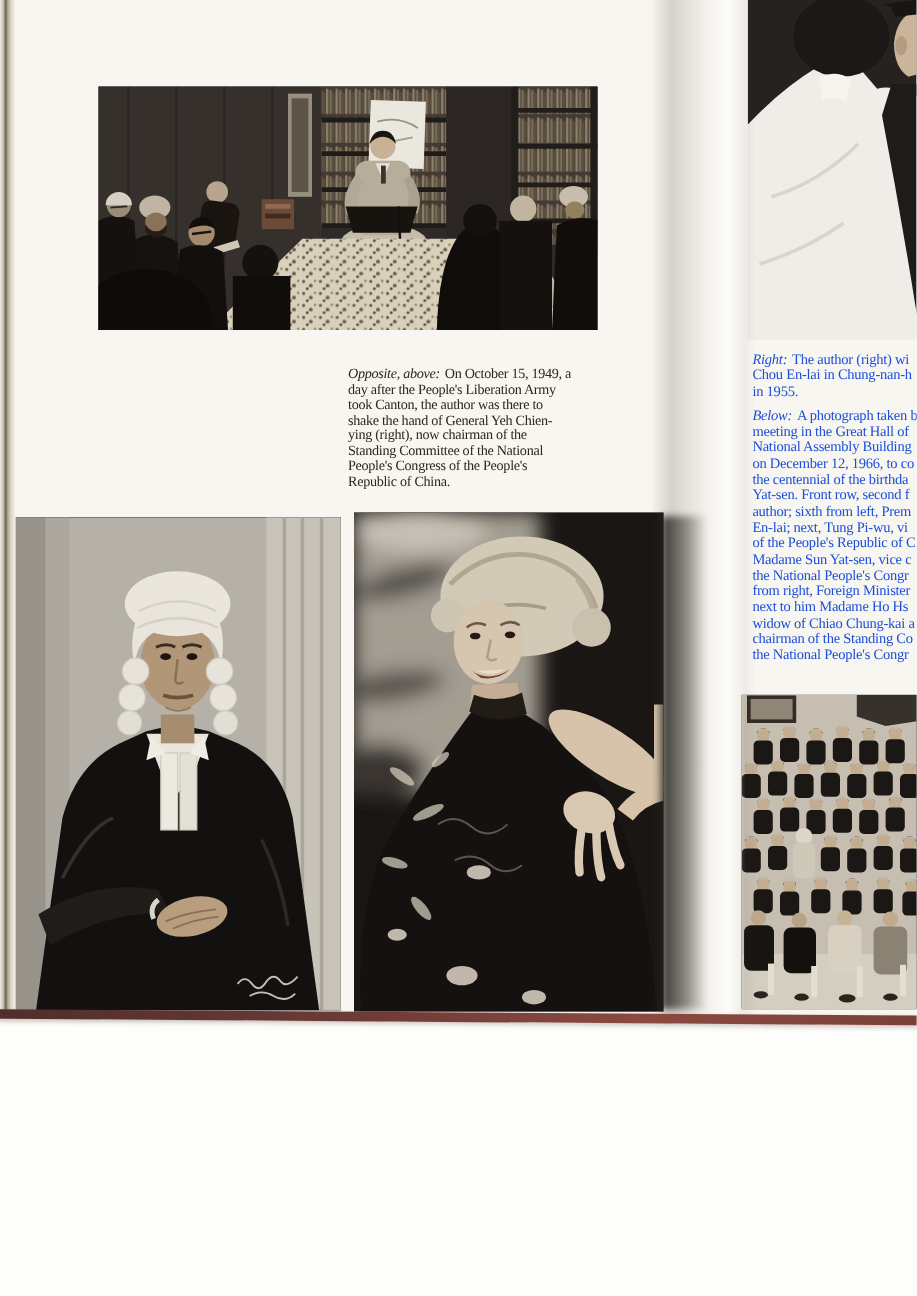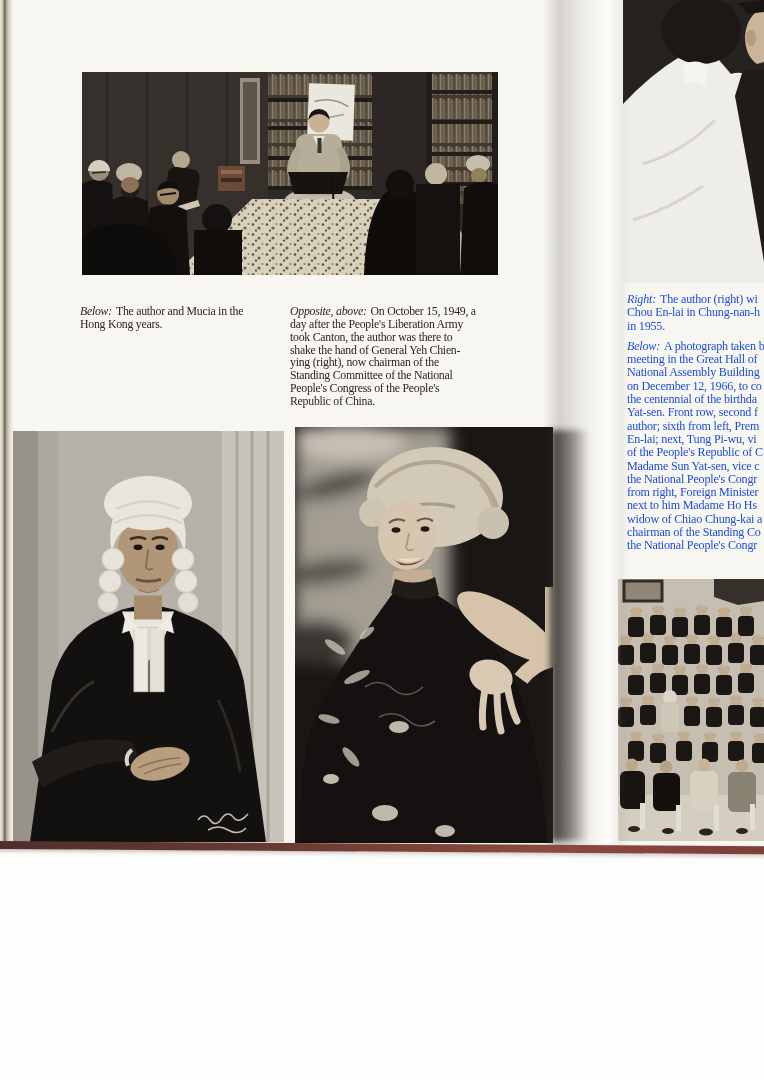--- a/index.html
+++ b/index.html
@@ -141,22 +141,20 @@
             <circle cx="354" cy="102" r="11" fill="#c1b5a0"></circle>
             <rect x="334" y="112" width="44" height="92" fill="#14110e"></rect>
             <ellipse cx="396" cy="92" rx="12" ry="9" fill="#c7bdac"></ellipse>
             <ellipse cx="397" cy="103" rx="8" ry="7" fill="#93805f"></ellipse>
             <path d="M378,203 L382,116 Q400,106 416,112 L416,203 Z" fill="#100d0b"></path>
           </g>
         </svg>
       </div>
 
       <div class="cap" id="cap-col1">
-        <div class="cap-par"><span class="lead">Below:</span><span>The author and Mucia in the
-Hong Kong years.</span></div>
       </div>
 
       <div class="cap" id="cap-col2">
         <div class="cap-par"><span class="lead">Opposite, above:</span><span>On October 15, 1949, a
 day after the People's Liberation Army
 took Canton, the author was there to
 shake the hand of General Yeh Chien-
 ying (right), now chairman of the
 Standing Committee of the National
 People's Congress of the People's

